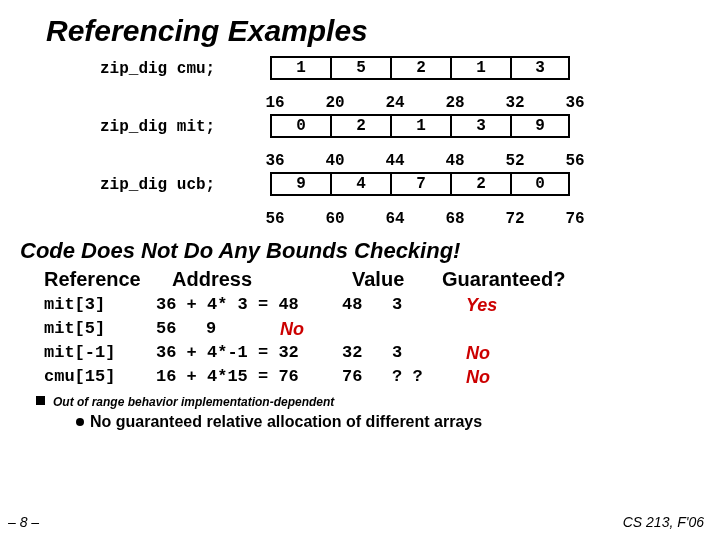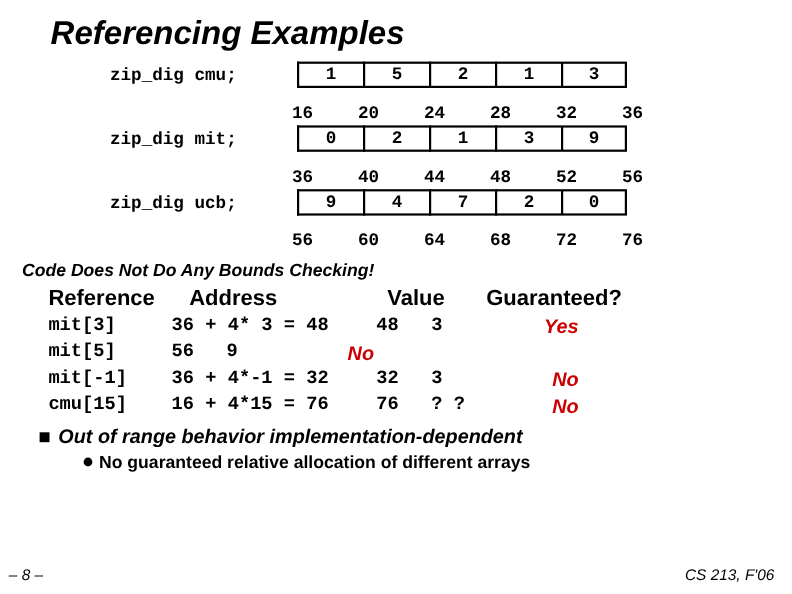--- a/index.html
+++ b/index.html
@@ -69,21 +69,21 @@
     display: flex;
   }
   .addr {
     width: 60px;
     text-align: center;
     font-family: "Courier New", monospace;
     font-weight: bold;
     font-size: 16px;
   }
   .section-hdr {
-    font-size: 16px;
+    font-size: 22px;
     font-weight: bold;
     font-style: italic;
     margin: 6px 0 4px 0;
   }
   .ref-table {
     margin-left: 24px;
   }
   .ref-header {
     display: flex;
     font-size: 20px;
@@ -105,24 +105,24 @@
   .rr-ref { width: 112px; }
   .rr-addr { width: 186px; }
   .rr-val { width: 50px; }
   .rr-valn { width: 74px; text-align: left; }
   .rr-guar {
     width: 60px;
     font-family: Arial, Helvetica, sans-serif;
     font-style: italic;
     color: #cc0000;
     font-size: 18px;
-    text-align: right;
+    text-align: left;
   }
   .bullet-line {
-    font-size: 18px;
+    font-size: 12px;
     font-weight: bold;
     font-style: italic;
     margin: 6px 0 0 16px;
   }
   .bullet-sq {
     display: inline-block;
     width: 9px;
     height: 9px;
     background: #000;
     margin-right: 8px;

